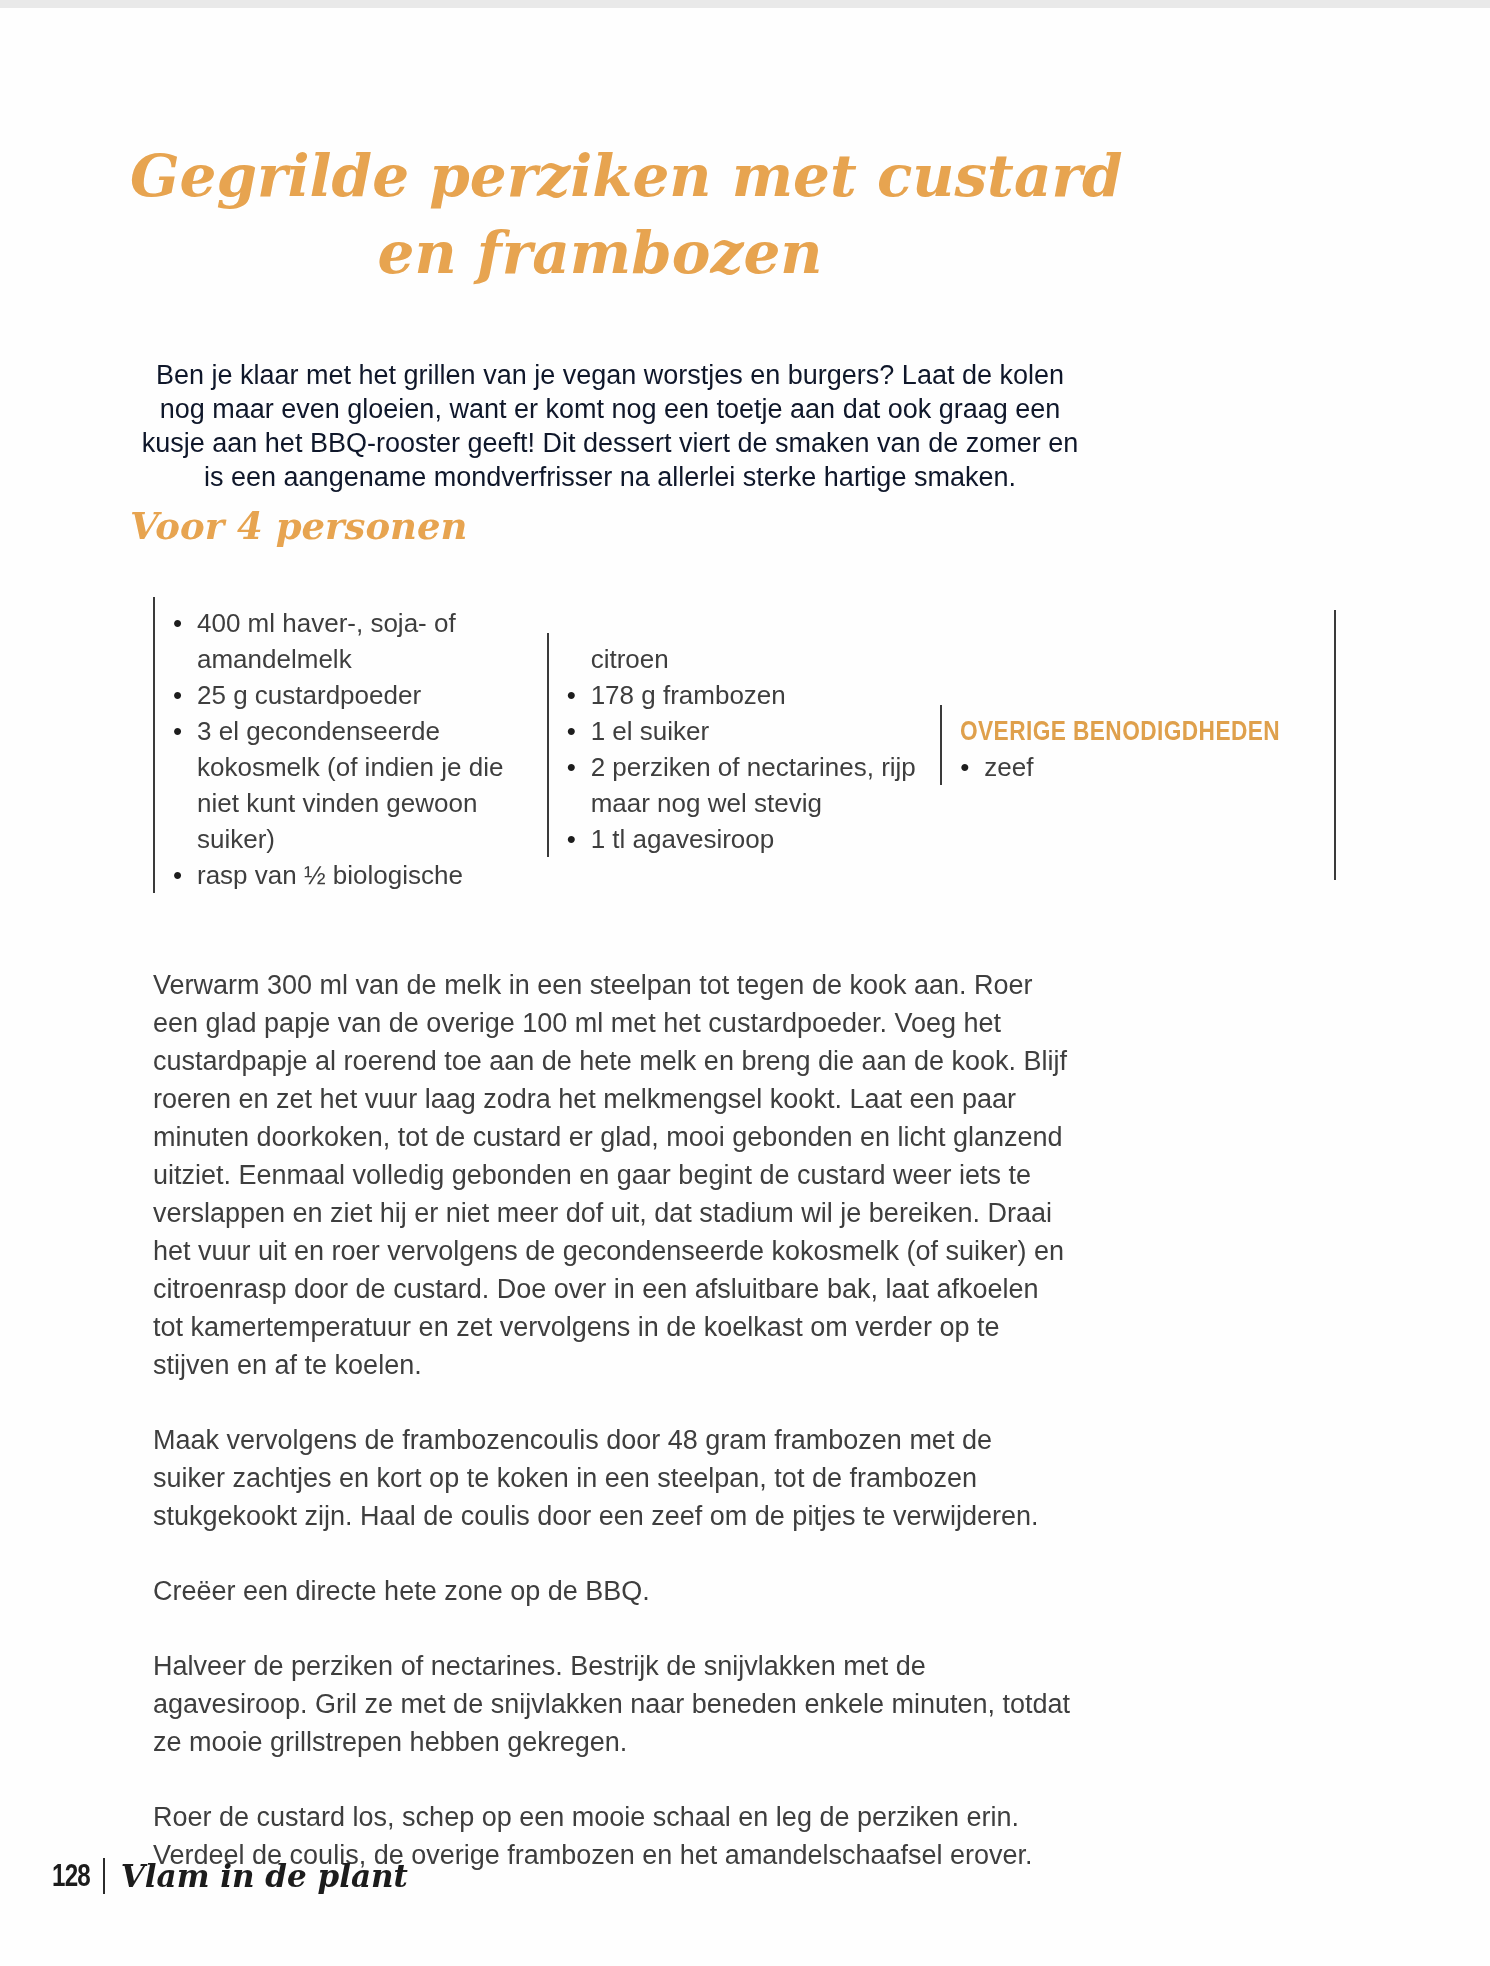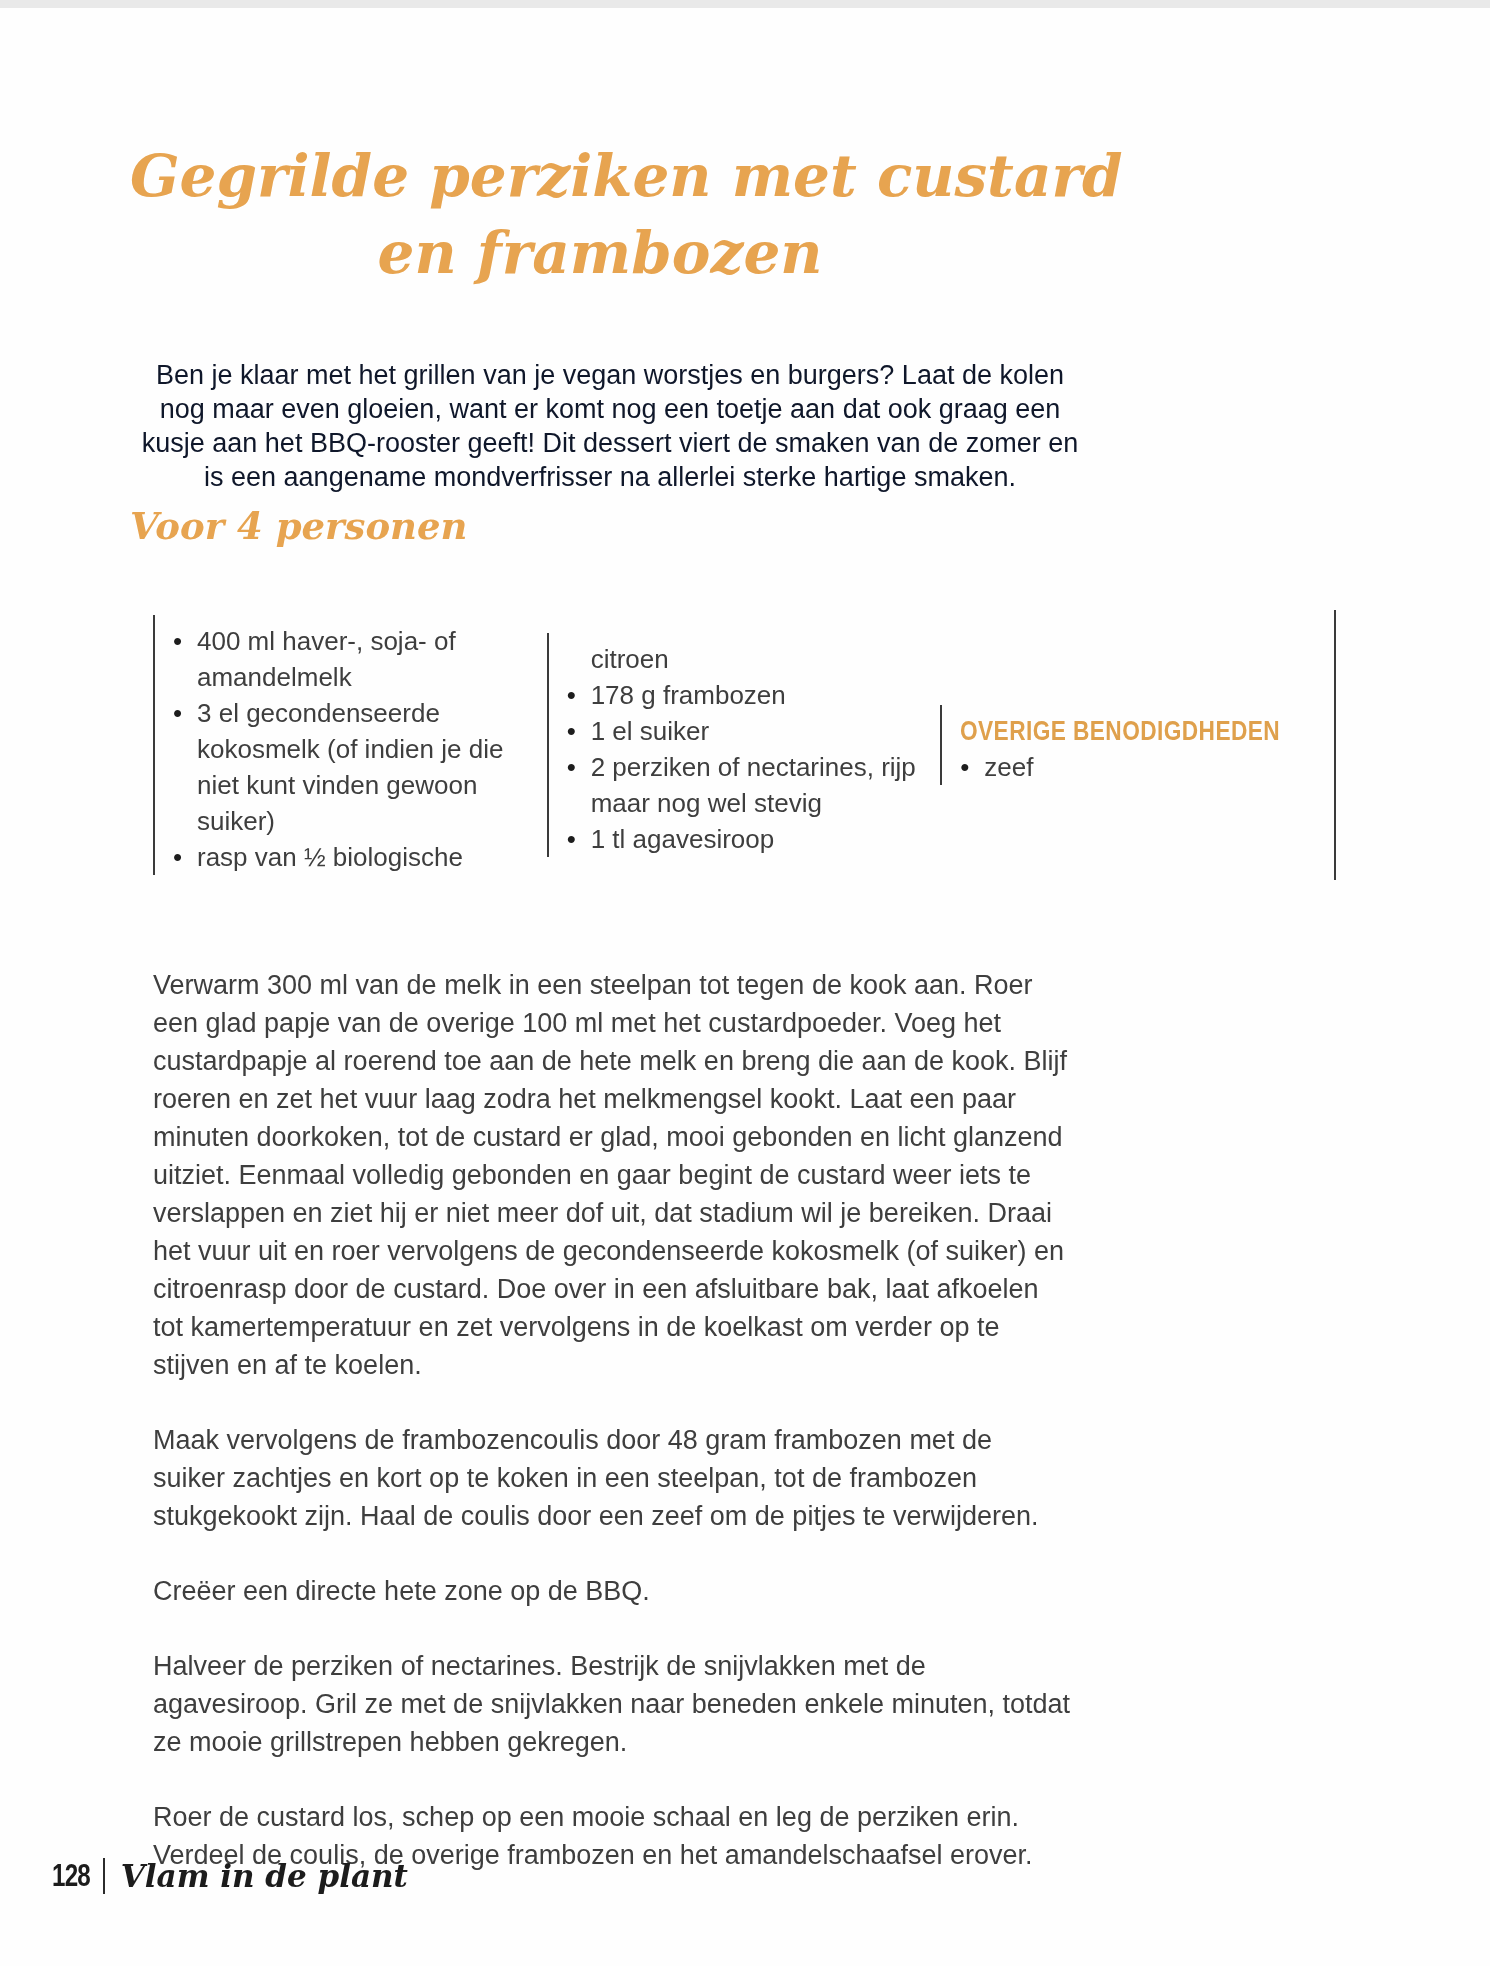--- a/index.html
+++ b/index.html
@@ -157,20 +157,21 @@
     <div class="title-line2">en frambozen</div>
   </div>
 
   <div class="intro">Ben je klaar met het grillen van je vegan worstjes en burgers? Laat de kolen nog maar even gloeien, want er komt nog een toetje aan dat ook graag een kusje aan het BBQ-rooster geeft! Dit dessert viert de smaken van de zomer en is een aangename mondverfrisser na allerlei sterke hartige smaken.</div>
 
   <div class="servings">Voor 4 personen</div>
 
   <div class="ingredients">
     <div class="ing-col">
       <div class="ing-item">400 ml haver-, soja- of amandelmelk</div>
+      <div class="ing-item">25 g custardpoeder</div>
       <div class="ing-item">3 el gecondenseerde kokosmelk (of indien je die niet kunt vinden gewoon suiker)</div>
       <div class="ing-item">rasp van ½ biologische</div>
     </div>
     <div class="ing-col">
       <div class="ing-item continuation">citroen</div>
       <div class="ing-item">178 g frambozen</div>
       <div class="ing-item">1 el suiker</div>
       <div class="ing-item">2 perziken of nectarines, rijp maar nog wel stevig</div>
       <div class="ing-item">1 tl agavesiroop</div>
     </div>

